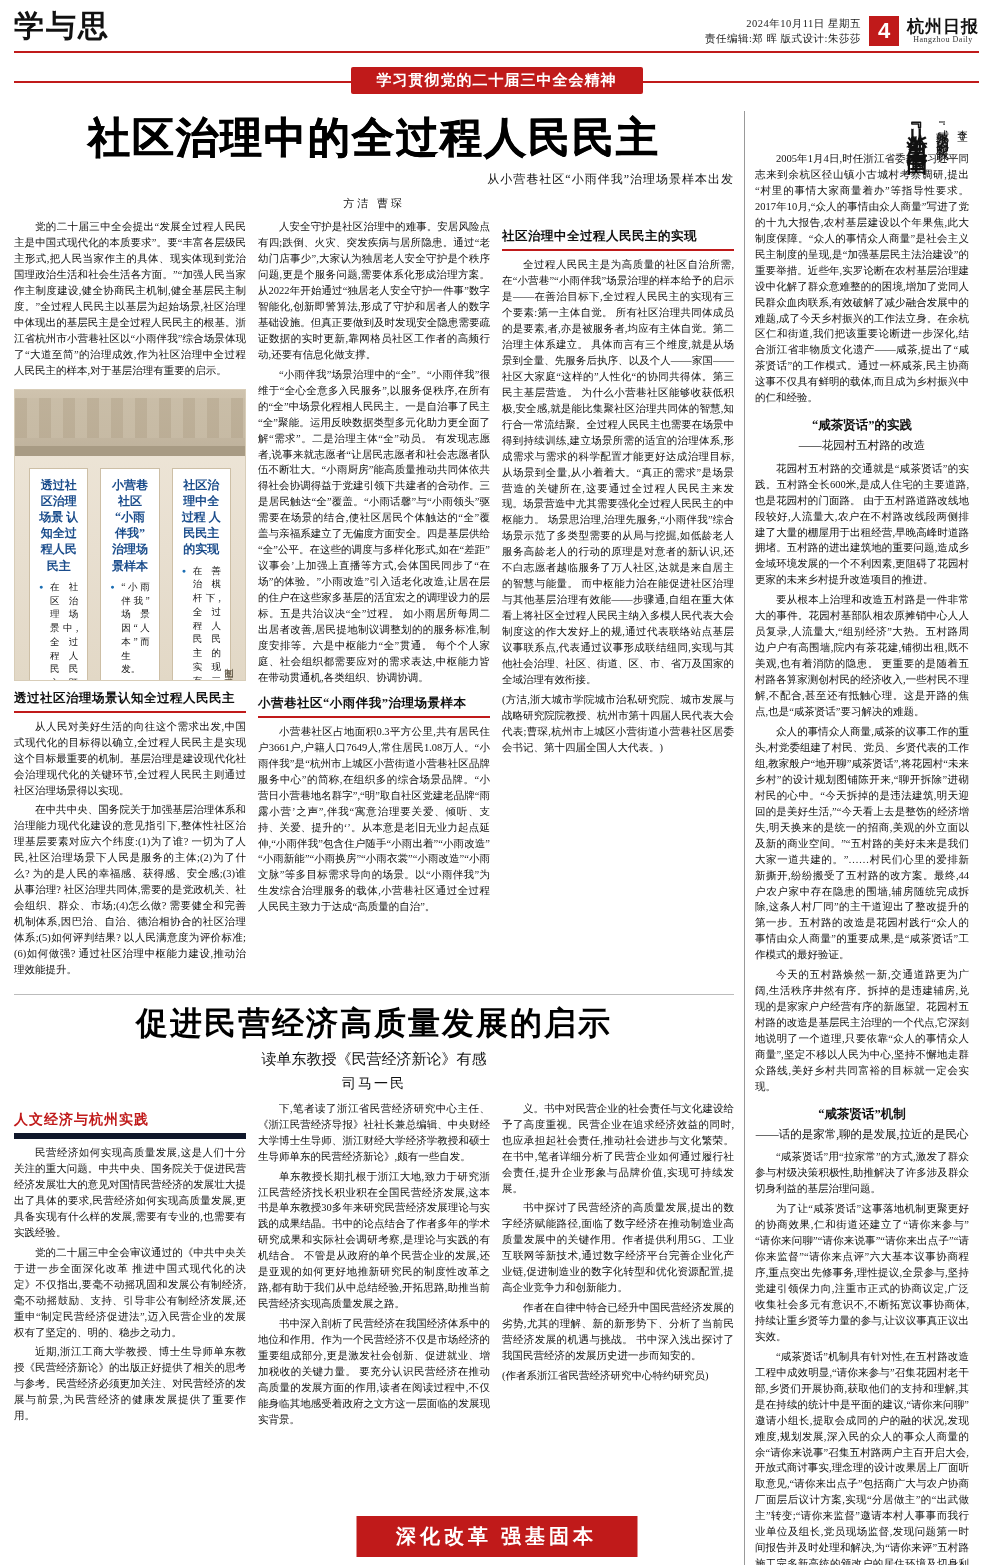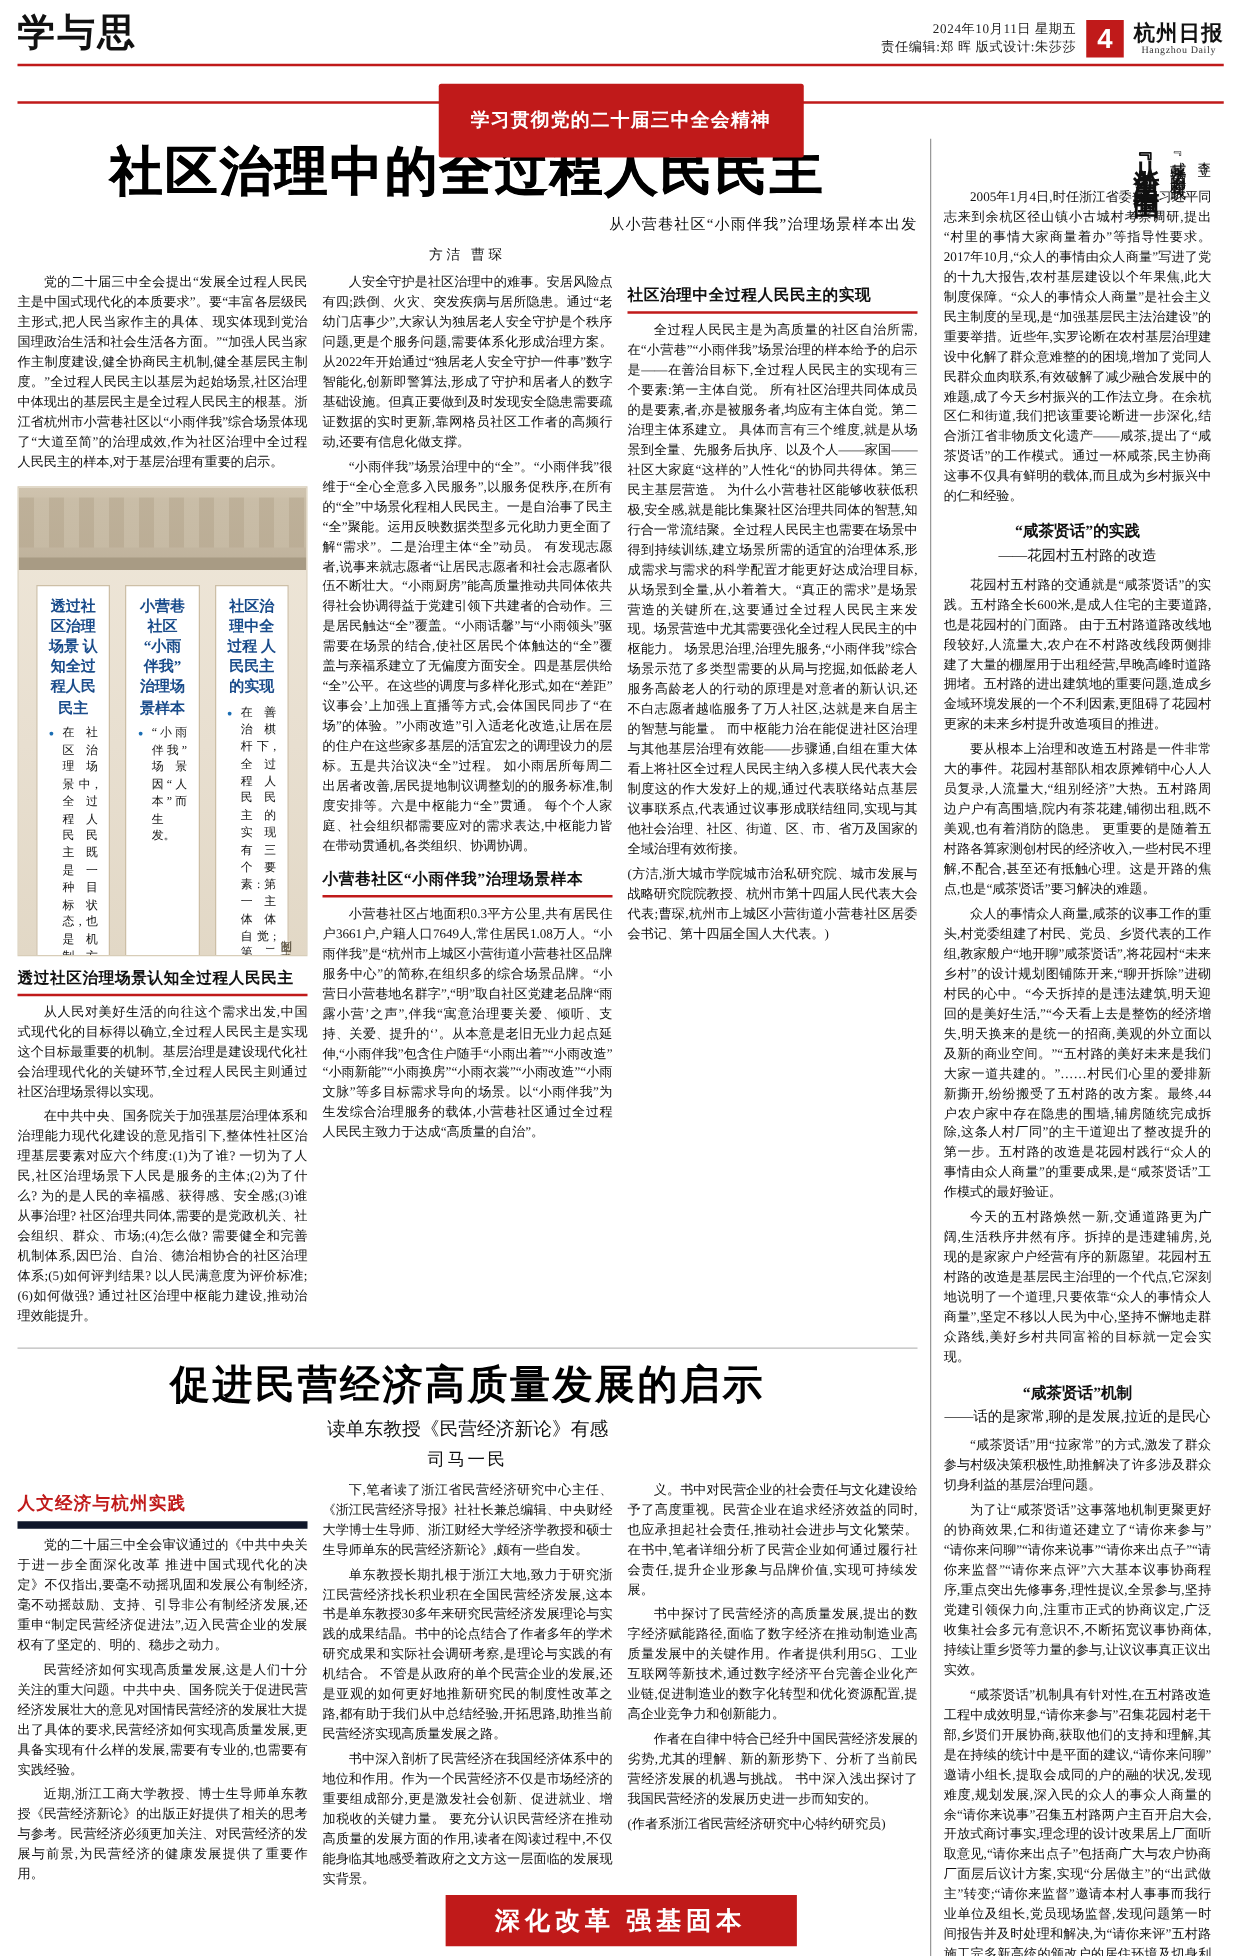--- a/index.html
+++ b/index.html
@@ -33,21 +33,21 @@
   .paper-name { text-align:center; line-height:1.1; }
   .paper-name .cn { font-size:17px; font-weight:bold; letter-spacing:1px; }
   .paper-name .en { font-size:8px; letter-spacing:.5px; color:#333; }
 
   
   .banner-wrap { position:relative; margin-top: 14px; height: 30px; }
   .banner-line { position:absolute; top:14px; left:0; right:0; height:2px; background:#c01a1a; }
   .banner {
     position:absolute; left:50%; transform:translateX(-50%);
     background:#c01a1a; color:#fff; font-size:15px; font-weight:bold;
-    padding: 20px 26px; border-radius:2px; letter-spacing:1px; white-space:nowrap;
+    padding: 4px 26px; border-radius:2px; letter-spacing:1px; white-space:nowrap;
   }
 
   
   .layout { display:flex; gap:10px; margin-top:14px; }
   .left-zone { width: 720px; }
   .right-rail { width: 225px; border-left:1px solid #999; padding-left:10px; }
 
   
   .headline {
     text-align:center; font-size:42px; font-weight:bold; letter-spacing:2px;
@@ -65,21 +65,21 @@
 
   
   .sec-head {
     font-size:12.5px; font-weight:bold; color:#111; letter-spacing:.5px;
     border-bottom:2px solid #c01a1a; padding-bottom:3px; margin: 8px 0 6px 0;
     display:block;
   }
 
   
   .info {
-    position:relative; margin-top:10px; height: 376px;
+    position:relative; margin-top:10px; height: 292px;
     background: linear-gradient(180deg,#efe7d9 0%, #e8dfd0 55%, #e2d8c6 100%);
     border:1px solid #d8cdb8; overflow:hidden;
   }
   .info-roof {
     position:absolute; top:0; left:0; right:0; height:66px;
     background: linear-gradient(180deg,#cfc3ae,#bdb09a);
   }
   .info-roof:after{
     content:""; position:absolute; left:0; right:0; bottom:0; height:10px;
     background:#a89b84;
@@ -225,22 +225,22 @@
       </div>
 
       <div class="feature2">
         <div class="headline2">促进民营经济高质量发展的启示</div>
         <div class="subhead2">读单东教授《民营经济新论》有感</div>
         <div class="byline2">司马一民</div>
 
         <div class="cols3">
           <div class="col">
             <span class="sec-head-red">人文经济与杭州实践</span>
+            <p>民营经济如何实现高质量发展,这是人们十分关注的重大问题。中共中央、国务院关于促进民营经济发展壮大的意见对国情民营经济的发展壮大提出了具体的要求,民营经济如何实现高质量发展,更具备实现有什么样的发展,需要有专业的,也需要有实践经验。</p>
             <p>党的二十届三中全会审议通过的《中共中央关于进一步全面深化改革 推进中国式现代化的决定》不仅指出,要毫不动摇巩固和发展公有制经济,毫不动摇鼓励、支持、引导非公有制经济发展,还重申“制定民营经济促进法”,迈入民营企业的发展权有了坚定的、明的、稳步之动力。</p>
-            <p>民营经济如何实现高质量发展,这是人们十分关注的重大问题。中共中央、国务院关于促进民营经济发展壮大的意见对国情民营经济的发展壮大提出了具体的要求,民营经济如何实现高质量发展,更具备实现有什么样的发展,需要有专业的,也需要有实践经验。</p>
             <p>近期,浙江工商大学教授、博士生导师单东教授《民营经济新论》的出版正好提供了相关的思考与参考。民营经济必须更加关注、对民营经济的发展与前景,为民营经济的健康发展提供了重要作用。</p>
           </div>
           <div class="col">
             <p>下,笔者读了浙江省民营经济研究中心主任、《浙江民营经济导报》社社长兼总编辑、中央财经大学博士生导师、浙江财经大学经济学教授和硕士生导师单东的民营经济新论》,颇有一些自发。</p>
             <p>单东教授长期扎根于浙江大地,致力于研究浙江民营经济找长积业积在全国民营经济发展,这本书是单东教授30多年来研究民营经济发展理论与实践的成果结晶。书中的论点结合了作者多年的学术研究成果和实际社会调研考察,是理论与实践的有机结合。 不管是从政府的单个民营企业的发展,还是亚观的如何更好地推新研究民的制度性改革之路,都有助于我们从中总结经验,开拓思路,助推当前民营经济实现高质量发展之路。</p>
             <p>书中深入剖析了民营经济在我国经济体系中的地位和作用。作为一个民营经济不仅是市场经济的重要组成部分,更是激发社会创新、促进就业、增加税收的关键力量。 要充分认识民营经济在推动高质量的发展方面的作用,读者在阅读过程中,不仅能身临其地感受着政府之文方这一层面临的发展现实背景。</p>
           </div>
           <div class="col">
             <p>义。书中对民营企业的社会责任与文化建设给予了高度重视。民营企业在追求经济效益的同时,也应承担起社会责任,推动社会进步与文化繁荣。在书中,笔者详细分析了民营企业如何通过履行社会责任,提升企业形象与品牌价值,实现可持续发展。</p>
             <p>书中探讨了民营经济的高质量发展,提出的数字经济赋能路径,面临了数字经济在推动制造业高质量发展中的关键作用。作者提供利用5G、工业互联网等新技术,通过数字经济平台完善企业化产业链,促进制造业的数字化转型和优化资源配置,提高企业竞争力和创新能力。</p>

